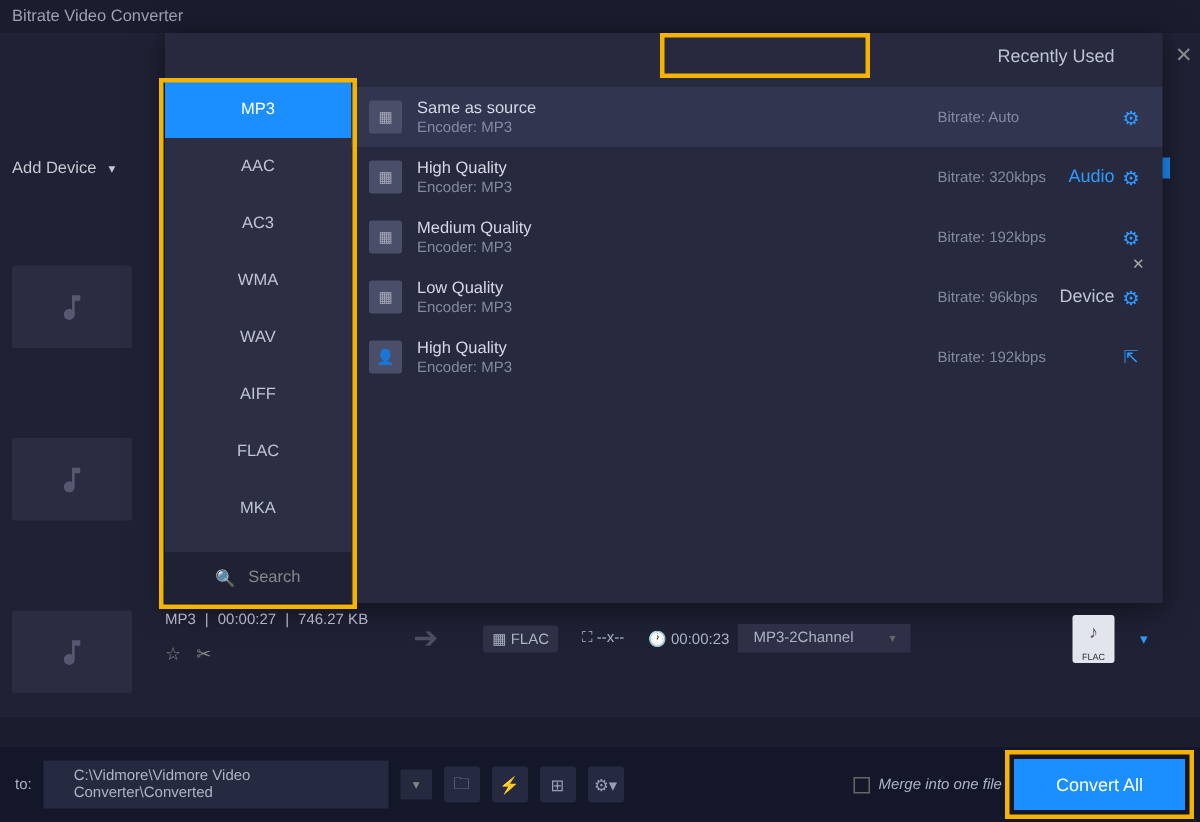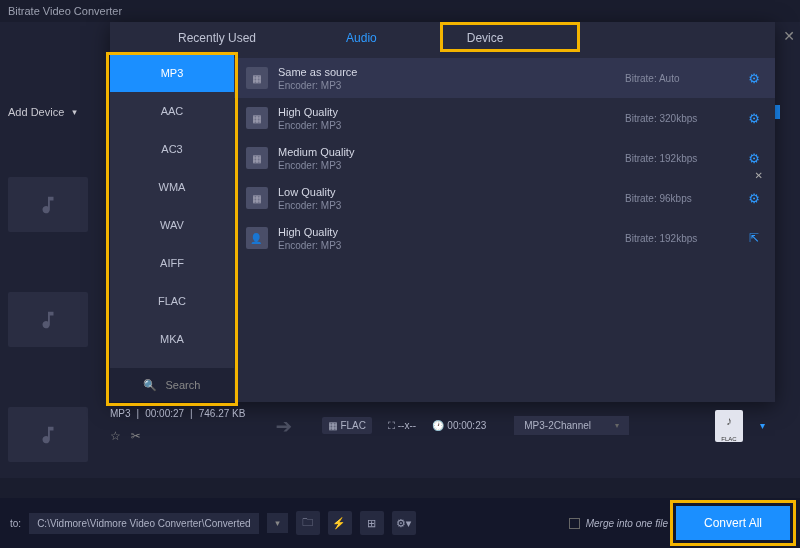--- a/index.html
+++ b/index.html
@@ -4,21 +4,21 @@
 <style>
   * { box-sizing: border-box; margin: 0; padding: 0; font-family: Arial, sans-serif; }
   body { background: #1a1d2e; color: #c8c8d0; width: 800px; height: 548px; overflow: hidden; position: relative; }
   .titlebar { height: 22px; background: #1a1d2e; display: flex; align-items: center; padding-left: 8px; font-size: 11px; color: #9ca0b0; }
   .main { position: relative; height: 526px; }
   .bg-area { position: absolute; top: 0; left: 0; right: 0; bottom: 70px; background: #1f2235; }
   .addfiles-btn { position: absolute; top: 80px; left: 0; font-size: 11px; color: #c8c8d0; padding: 4px 8px; display: flex; align-items: center; gap: 4px; }
   .addfiles-btn::after { content: "▾"; font-size: 9px; margin-left: 4px; }
   .bg-tile { position: absolute; left: 8px; width: 80px; height: 55px; background: #2a2d42; border-radius: 2px; display: flex; align-items: center; justify-content: center; color: #555870; font-size: 20px; }
   .format-panel { position: absolute; top: 0; left: 110px; right: 25px; height: 380px; background: #272a3e; box-shadow: 0 4px 20px rgba(0,0,0,0.5); }
-  .tabs { display: flex; height: 32px; align-items: center; padding: 0 48px; gap: 50px; position: relative; }
+  .tabs { display: flex; height: 32px; align-items: flex-end; padding: 0 12px; gap: 50px; position: relative; flex-direction: column; }
   .tab { font-size: 12px; color: #bfc3d4; padding: 8px 20px; cursor: pointer; }
   .tab.active { color: #2e9aff; }
   .tab-highlight { position: absolute; border: 3px solid #f4b400; height: 30px; }
   .close-x { position: absolute; right: -20px; top: 6px; font-size: 14px; color: #888; cursor: pointer; }
   .panel-body { display: flex; height: 348px; }
   .sidebar { width: 124px; background: #2c2f44; display: flex; flex-direction: column; position: relative; }
   .sidebar-highlight { position: absolute; top: -2px; left: -4px; right: -4px; bottom: -4px; border: 3px solid #f4b400; pointer-events: none; z-index: 5; }
   .fmt-item { height: 38px; display: flex; align-items: center; justify-content: center; font-size: 11px; color: #bfc3d4; cursor: pointer; }
   .fmt-item.active { background: #1b8fff; color: #fff; }
   .search-row { margin-top: auto; height: 34px; background: #1f2235; display: flex; align-items: center; justify-content: center; gap: 8px; font-size: 11px; color: #888; }
@@ -34,29 +34,29 @@
   .preset-share { color: #2e9aff; font-size: 12px; cursor: pointer; }
   .preset-x { position: absolute; right: 12px; top: -8px; color: #aaa; font-size: 10px; cursor: pointer; }
   .info-row { position: absolute; bottom: 95px; left: 110px; right: 25px; height: 55px; display: flex; align-items: center; font-size: 10px; color: #aeb2c5; }
   .info-left { display: flex; flex-direction: column; gap: 6px; }
   .info-meta { display: flex; gap: 6px; }
   .info-icons { display: flex; gap: 10px; margin-top: 4px; color: #888; font-size: 12px; }
   .arrow-mid { margin: 0 30px; color: #4a4e60; font-size: 20px; }
   .info-right { display: flex; flex-direction: row; gap: 6px; }
   .info-right-top { display: flex; align-items: center; gap: 16px; }
   .pill { background: #2d3047; padding: 3px 6px; border-radius: 2px; font-size: 10px; }
-  .dropdowns { display: flex; gap: 8px; margin-left: 22px; }
+  .dropdowns { display: flex; gap: 8px; }
   .dd { background: #2d3047; padding: 4px 10px; font-size: 10px; display: flex; align-items: center; gap: 24px; color: #aeb2c5; }
   .dd::after { content: "▾"; font-size: 8px; color: #666; }
   .flac-box { position: absolute; right: 32px; width: 28px; height: 32px; background: #e2e4ee; border-radius: 2px; display: flex; flex-direction: column; align-items: center; justify-content: flex-end; font-size: 6px; color: #333; }
   .flac-box::before { content: "♪"; font-size: 12px; color: #555; position: absolute; top: 4px; }
   .flac-caret { position: absolute; right: 10px; color: #2e9aff; font-size: 10px; }
   .footer { position: absolute; bottom: 0; left: 0; right: 0; height: 50px; background: #14172a; display: flex; align-items: center; padding: 0 10px; gap: 8px; }
   .path-label { font-size: 10px; color: #aeb2c5; }
-  .path-box { background: #262a40; padding: 5px 8px; font-size: 10px; color: #aeb2c5; width: 230px; display: flex; align-items: center; }
+  .path-box { background: #262a40; padding: 5px 20px; font-size: 10px; color: #aeb2c5; width: 230px; display: flex; align-items: center; }
   .path-dd { background: #262a40; padding: 5px 8px; font-size: 9px; color: #888; }
   .footer-icon { width: 24px; height: 24px; background: #262a40; display: flex; align-items: center; justify-content: center; font-size: 11px; color: #9a9eb5; cursor: pointer; border-radius: 2px; }
   .merge { display: flex; gap: 6px; font-size: 10px; color: #aeb2c5; margin-left: auto; font-style: italic; }
   .merge-check { width: 11px; height: 11px; border: 1px solid #666; }
   .convert-btn { background: #1b8fff; color: #fff; padding: 10px 28px; font-size: 12px; cursor: pointer; position: relative; }
   .convert-highlight { position: absolute; top: -6px; left: -6px; right: -6px; bottom: -6px; border: 3px solid #f4b400; pointer-events: none; }
   .blue-strip { position: absolute; right: 20px; top: 83px; width: 12px; height: 14px; background: #1b8fff; }
   .blue-strip::after { content: "▾"; font-size: 7px; color: #fff; position: absolute; top: 2px; left: 3px; }
   svg.note { width: 22px; height: 22px; }
 </style>

